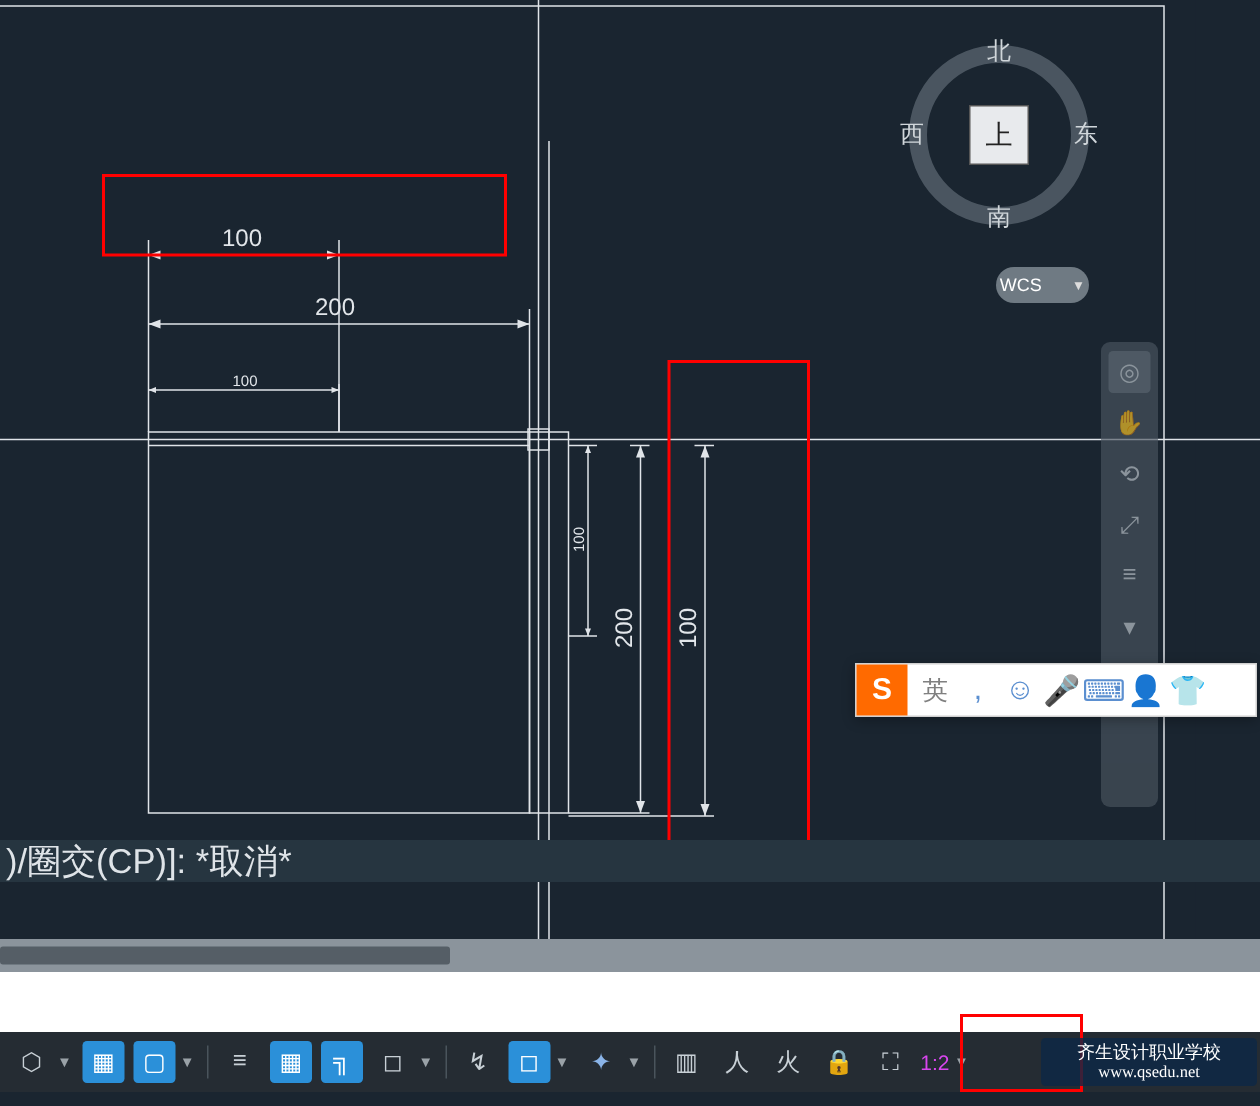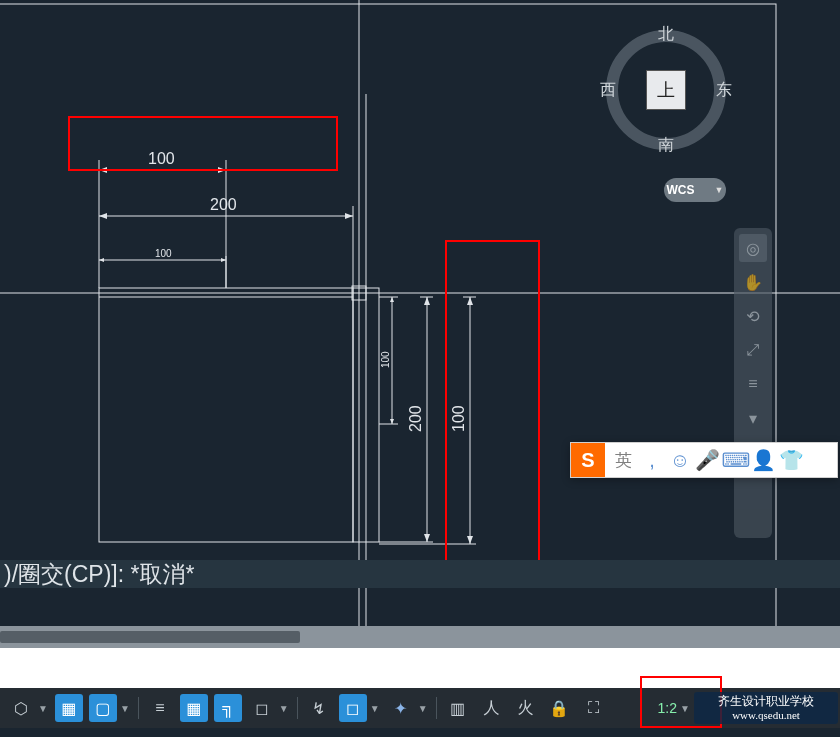--- a/index.html
+++ b/index.html
@@ -50,21 +50,20 @@
   .viewcube .west { left: -6px; top: 50%; transform: translateY(-50%); }
   .viewcube .east { right: -6px; top: 50%; transform: translateY(-50%); }
   .wcs {
     position: absolute; right: 114px; top: 178px;
     width: 62px; height: 24px;
     background: #6f7a83; color: #fff;
     border-radius: 12px;
     display:flex; align-items:center; justify-content:center;
     font-size: 12px;
     gap:20px;
-    font-weight:bold;
   }
   .wcs .tri { font-size:9px; color:#ddd; }
   
   .navbar {
     position: absolute; right: 68px; top: 228px;
     width: 38px; height: 310px;
     background: #4a5560;
     border-radius: 6px;
     display:flex; flex-direction:column; align-items:center;
     padding: 6px 0; gap:6px;
@@ -126,21 +125,21 @@
   .statusbar .sbtn {
     min-width:28px; height:28px;
     display:flex; align-items:center; justify-content:center;
     margin: 0 3px;
     font-size:16px;
     color:#c8d0d6;
   }
   .statusbar .sbtn.on { background:#2b90d9; border-radius:3px; color:#fff; }
   .statusbar .caret { font-size:10px; color:#9aa2a8; margin-right:4px; }
   .statusbar .sep { width:1px; height:22px; background:#4a545c; margin:0 4px; }
-  .statusbar .scale { font-size:14px; color:#86efac; padding:0 3px;margin-left:44px; }
+  .statusbar .scale { font-size:14px; color:#d946ef; padding:0 3px; }
   .watermark {
     position:absolute; right:2px; top: 692px;
     text-align:center; font-size:12px; line-height:14px;
     background: rgba(12,40,70,0.8); color:#fff;
     padding:2px 24px; border-radius:3px;
   }
   .watermark .line2 { color:#fff; font-size:11px;font-family:Liberation Serif, serif; }
   .dim-text { fill:#e2e6ea; font-size:16px; font-family:Arial; }
   .dim-text-s { fill:#e2e6ea; font-size:10px; font-family:Arial; }
 </style>

